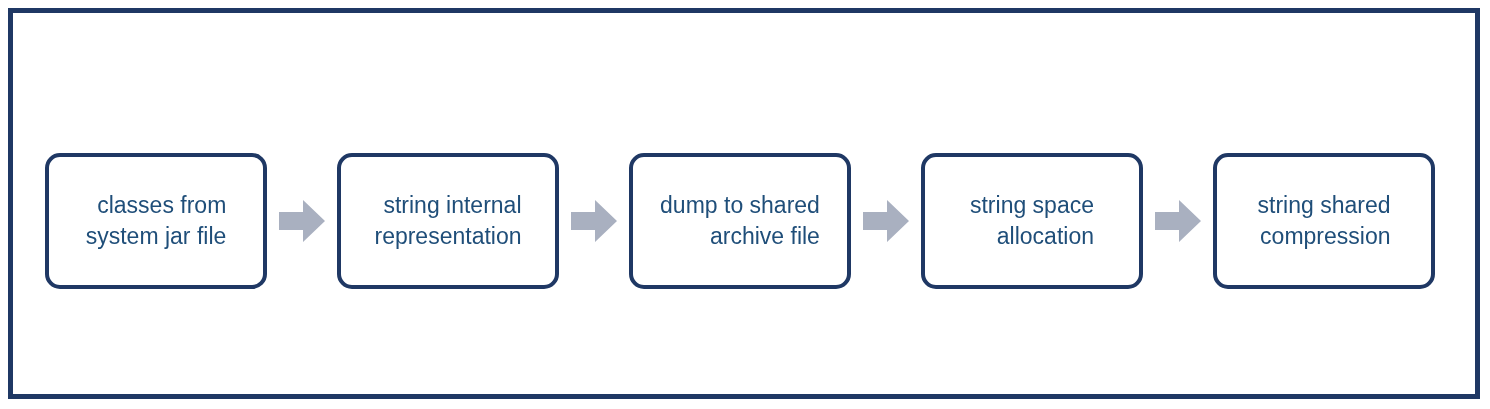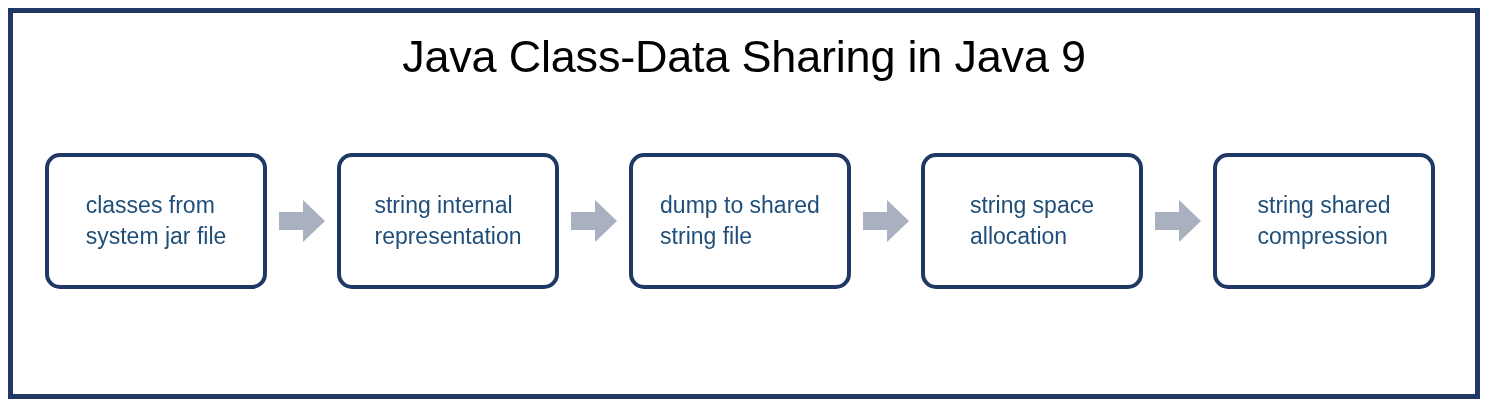--- a/index.html
+++ b/index.html
@@ -61,21 +61,21 @@
     box-sizing: border-box;
     width: 222px;
     height: 136px;
     flex: 0 0 222px;
     border: 4px solid #1F3864;
     border-radius: 15px;
     background: #ffffff;
     display: flex;
     align-items: center;
     justify-content: center;
-    text-align: left;
+    text-align: right;
   }
 
   .node-label {
     color: #1F4E79;
     font-size: 23px;
     line-height: 31px;
     font-weight: 400;
     padding: 0 8px;
     white-space: pre-line;
   }
@@ -93,21 +93,20 @@
     width: 46px;
     height: 48px;
   }
 </style>
 </head>
 <body>
 
 <div id="slide">
   <div id="frame">
 
-    <div id="title">Java Class-Data Sharing in Java 9</div>
 
     <div id="flow">
 
       <div class="node">
         <div class="node-label">classes from
 system jar file</div>
       </div>
 
       <div class="arrow">
         <svg viewBox="0 0 46 48" xmlns="http://www.w3.org/2000/svg" aria-hidden="true">
@@ -121,21 +120,21 @@
       </div>
 
       <div class="arrow">
         <svg viewBox="0 0 46 48" xmlns="http://www.w3.org/2000/svg" aria-hidden="true">
           <polygon points="0,15 24,15 24,3 46,24 24,45 24,33 0,33" fill="#A9B0C0"></polygon>
         </svg>
       </div>
 
       <div class="node">
         <div class="node-label">dump to shared
-string file</div>
+archive file</div>
       </div>
 
       <div class="arrow">
         <svg viewBox="0 0 46 48" xmlns="http://www.w3.org/2000/svg" aria-hidden="true">
           <polygon points="0,15 24,15 24,3 46,24 24,45 24,33 0,33" fill="#A9B0C0"></polygon>
         </svg>
       </div>
 
       <div class="node">
         <div class="node-label">string space

